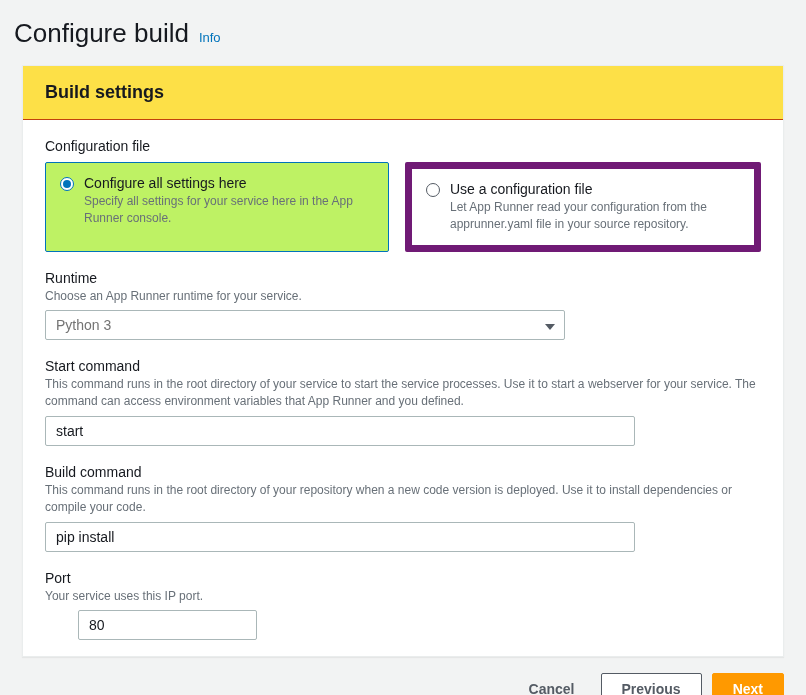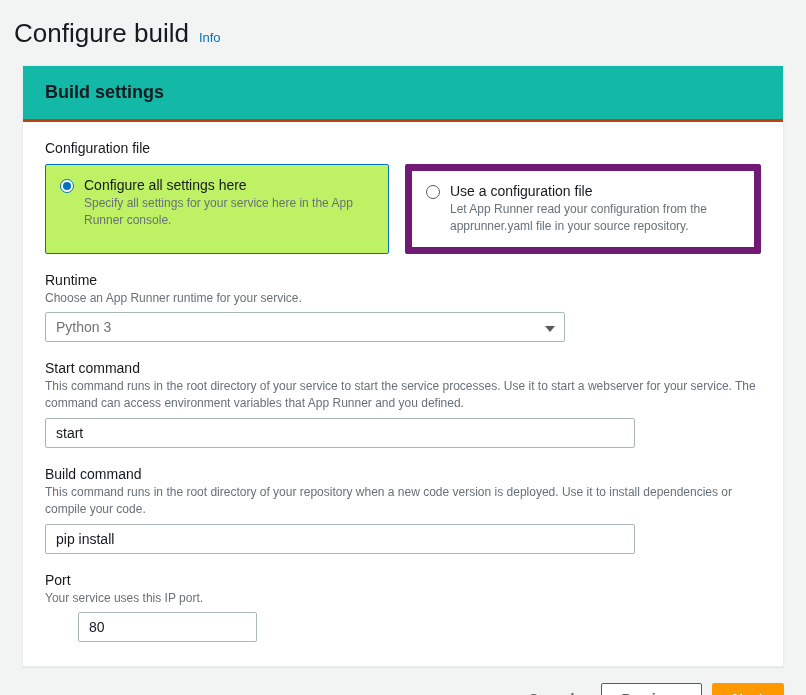--- a/index.html
+++ b/index.html
@@ -35,30 +35,30 @@
       font-weight: 400;
     }
     .card {
       background: #fff;
       border: 1px solid #eaeded;
       margin: 0 22px;
       box-shadow: 0 1px 1px rgba(0,0,0,0.05);
     }
     .card-header {
       padding: 16px 22px;
-      border-bottom: 3px solid #c2410c;
-      background: #14b8a6;
+      border-bottom: 1px solid #c2410c;
+      background: #fde047;
     }
     .card-header-title {
       font-size: 18px;
       font-weight: 700;
       color: #16191f;
     }
     .card-body {
-      padding: 18px 22px 24px 22px;
+      padding: 18px 22px 16px 22px;
     }
     .field-group {
       margin-bottom: 18px;
     }
     .field-label {
       font-size: 14px;
       font-weight: 400;
       color: #16191f;
       margin-bottom: 2px;
     }

